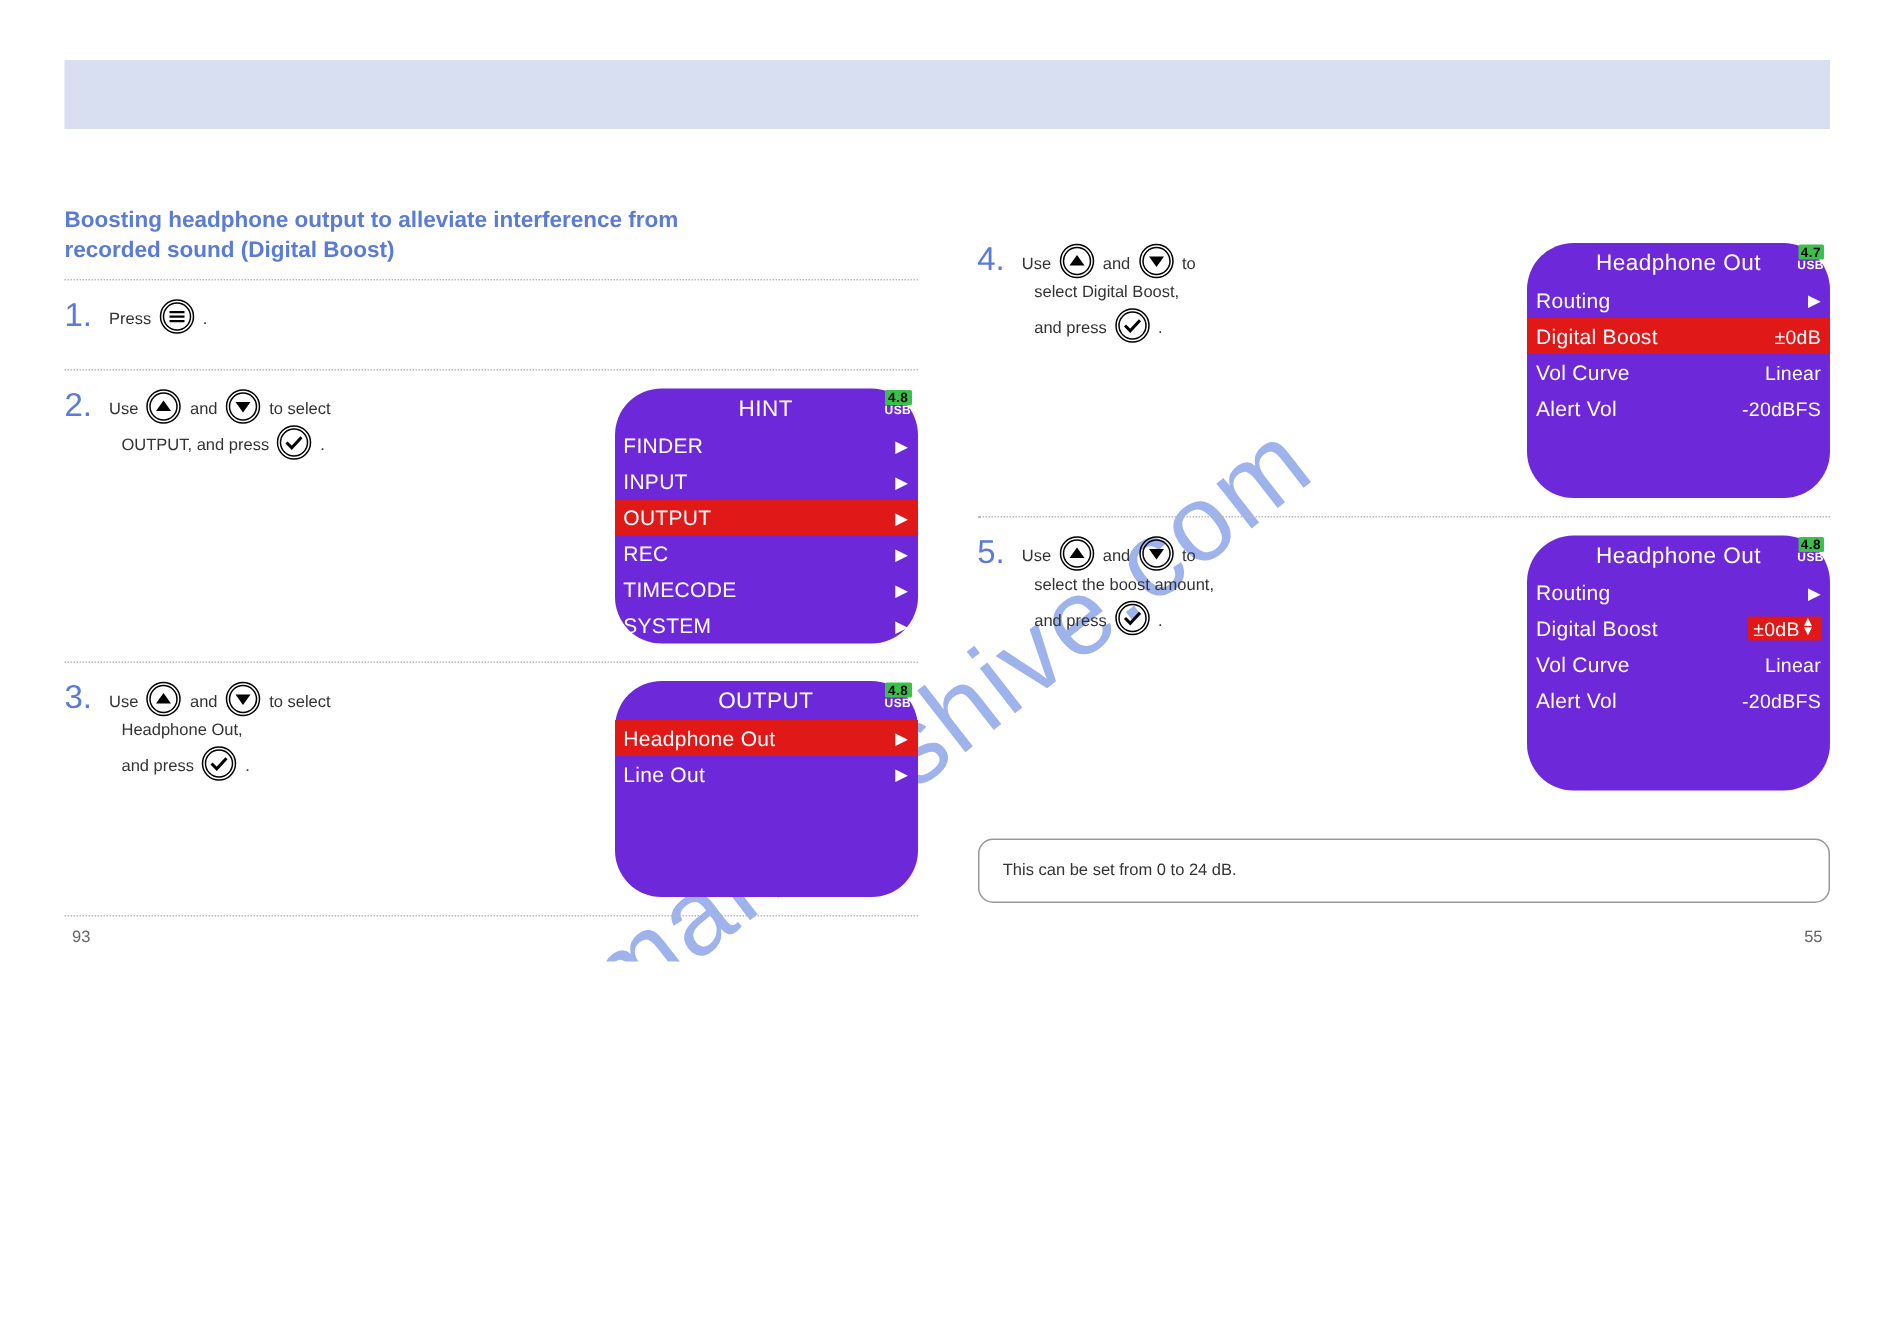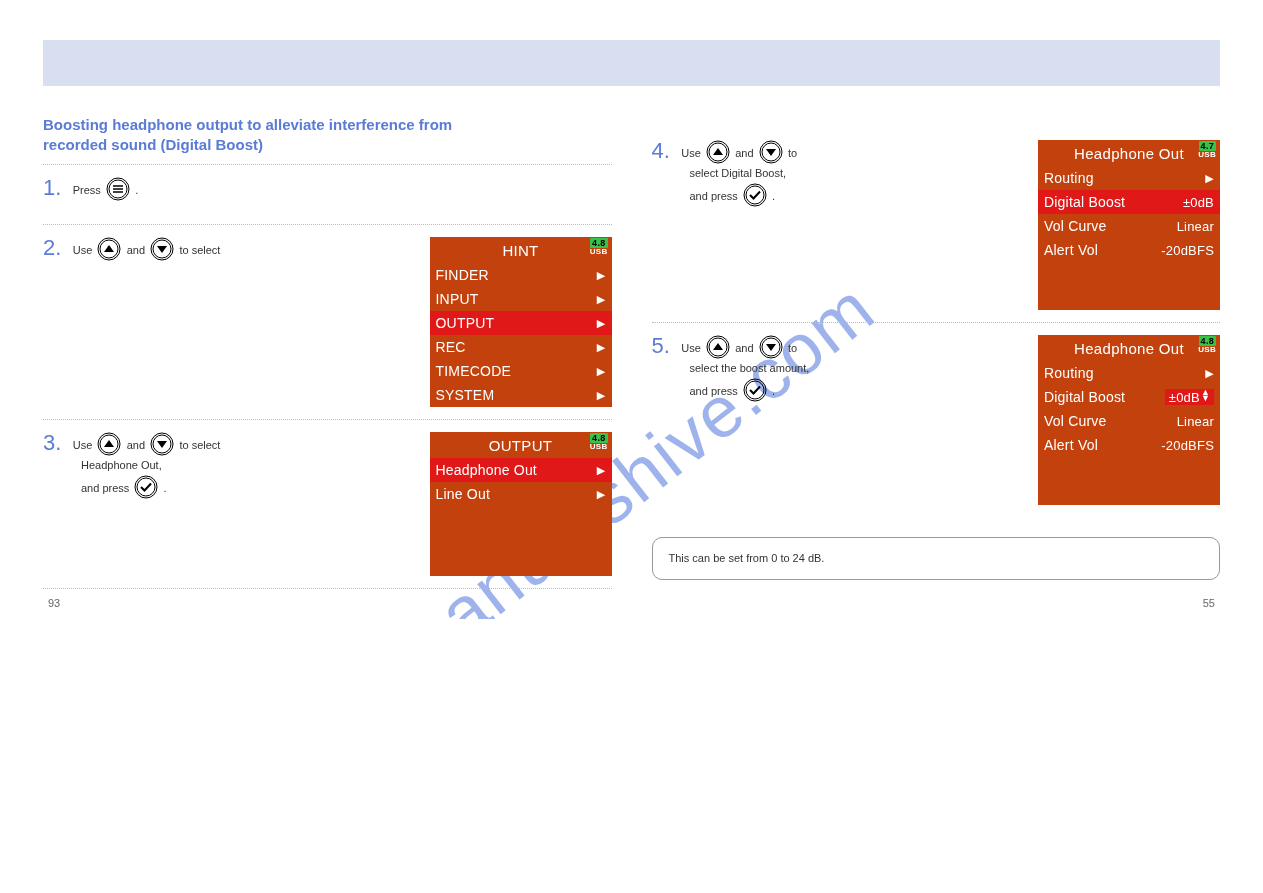--- a/index.html
+++ b/index.html
@@ -15,21 +15,21 @@
     margin: 40px 43px 0 43px;
     height: 46px;
     background: #d8dff0;
   }
   .page {
     display: flex;
     padding: 0 43px 30px 43px;
   }
   .col {
     flex: 1;
-    padding-top: 29px;
+    padding-top: 51px;
   }
   .col-left { padding-right: 20px; }
   .col-right { padding-left: 20px; }
   .section-title {
     font-size: 15px;
     font-weight: bold;
     color: #5a7bd6;
     margin-bottom: 10px;
     line-height: 1.3;
   }
@@ -75,27 +75,28 @@
     display: block;
     padding-left: 38px;
   }
   .icon-btn {
     display: inline-block;
     vertical-align: -7px;
     margin: 0 2px;
   }
   .icon-btn svg { display: block; }
   .screen {
-    width: 182px;
-    background: #c2410c;
+    width: 202px;
+    background: #6d28d9;
     color: #fff;
     font-family: Arial, sans-serif;
     font-size: 14px;
     flex-shrink: 0;
     margin-left: auto;
+    border-radius: 31px;
   }
   .screen-title {
     text-align: center;
     font-size: 15px;
     padding: 5px 0 4px 0;
     position: relative;
     letter-spacing: 0.3px;
     font-weight: normal;
   }
   .screen-title .bat {
@@ -231,20 +232,31 @@
           </span>
           <span class="step-line first"> and </span>
           <span class="icon-btn">
             <svg width="24" height="24" viewBox="0 0 24 24">
                 <circle cx="12" cy="12" r="11" fill="none" stroke="#000" stroke-width="1"></circle>
                 <circle cx="12" cy="12" r="9" fill="none" stroke="#000" stroke-width="1"></circle>
                 <path d="M12 16 L17 9 L7 9 Z" fill="#000"></path>
               </svg>
           </span>
           <span class="step-line first"> to select </span>
+          <span class="step-sub">
+            <span>OUTPUT, and press </span>
+            <span class="icon-btn">
+              <svg width="24" height="24" viewBox="0 0 24 24">
+                  <circle cx="12" cy="12" r="11" fill="none" stroke="#000" stroke-width="1"></circle>
+                  <circle cx="12" cy="12" r="9" fill="none" stroke="#000" stroke-width="1"></circle>
+                  <path d="M7 12 L10.5 15.5 L17 8.5" fill="none" stroke="#000" stroke-width="2"></path>
+                </svg>
+            </span>
+            <span>.</span>
+          </span>
         </div>
         <div class="screen">
           <div class="screen-title">
             <span>HINT</span>
             <span class="bat"><span class="badge">4.8</span><span class="usb">USB</span></span>
           </div>
           <div class="screen-item">
               <span class="label">FINDER</span>
               <span class="arrow">▶</span>
             </div>

